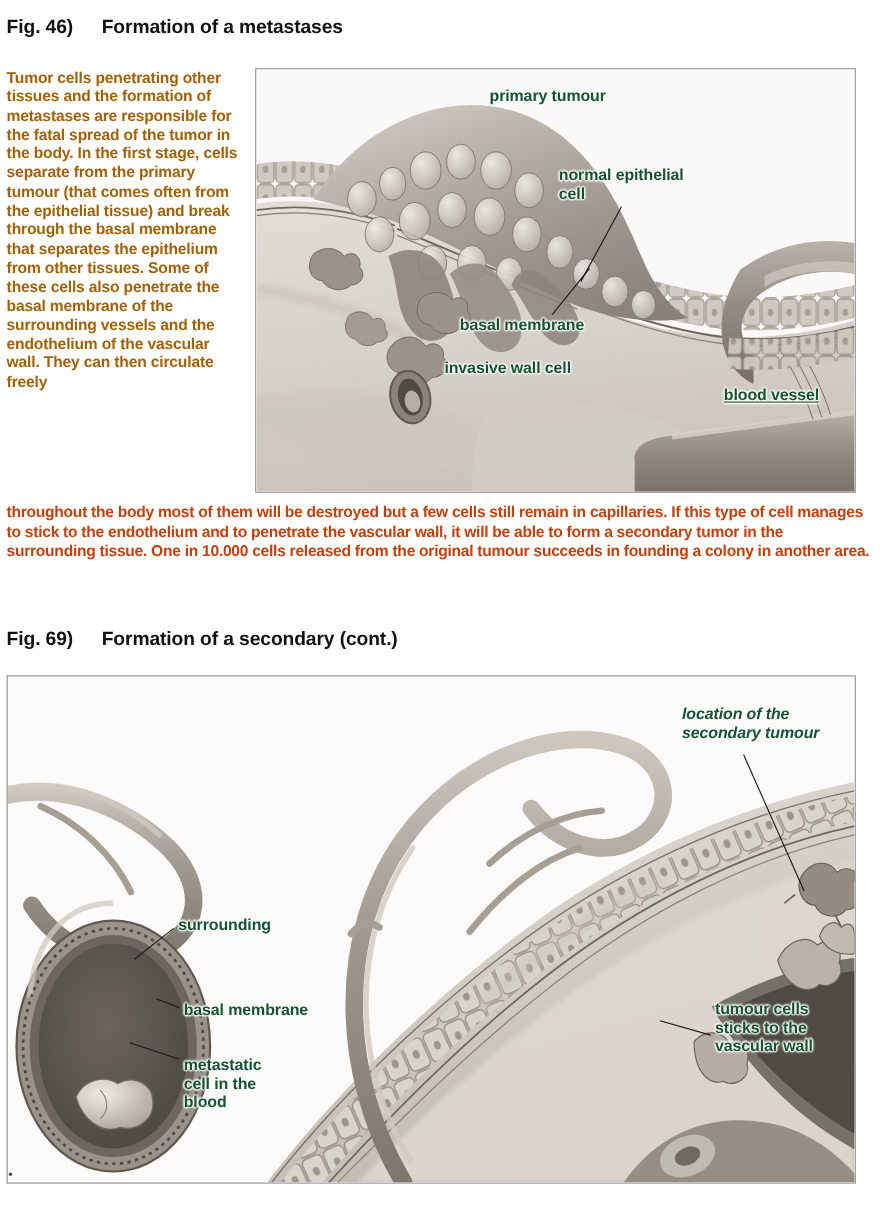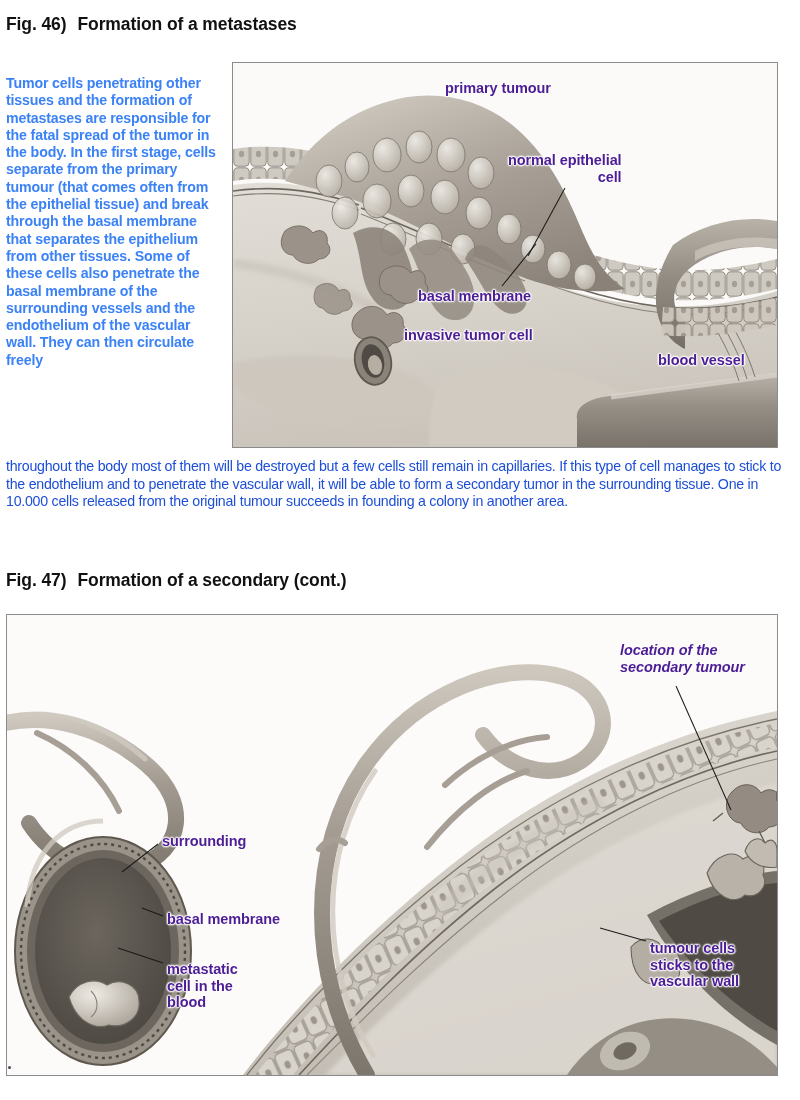--- a/index.html
+++ b/index.html
@@ -18,93 +18,92 @@
 
   
   .fig-heading {
     position: absolute;
     font-weight: bold;
     font-size: 17.5px;
     letter-spacing: -0.1px;
     color: #111;
     white-space: nowrap;
   }
-  .fig-heading .fignum { margin-right: 11px; }
+  .fig-heading .fignum { margin-right: 26px; }
 
   #fig46-heading { left: 6px; top: 14px; }
   #fig47-heading { left: 6px; top: 570px; }
 
   
   #fig46-body-column {
     position: absolute;
     left: 6px;
     top: 63px;
     width: 216px;
     font-weight: bold;
     font-size: 14.2px;
     line-height: 17.3px;
-    color: #3b82f6;
+    color: #a16207;
     letter-spacing: -0.15px;
-    margin-top: 12px;
   }
 
   
   #fig46-continued-paragraph {
     position: absolute;
     left: 6px;
     top: 458px;
     width: 790px;
-    font-weight: normal;
+    font-weight: bold;
     font-size: 14.2px;
     line-height: 17.6px;
-    color: #1d4ed8;
+    color: #c2410c;
     letter-spacing: -0.25px;
   }
 
   
   .figure-frame {
     position: absolute;
     border: 1.5px solid #8b8b8b;
     background: #fdfdfd;
     overflow: hidden;
   }
   #fig46-image { left: 232px; top: 62px; width: 544px; height: 384px; }
   #fig47-image { left: 6px; top: 614px; width: 770px; height: 460px; }
 
   .figure-frame svg { display: block; width: 100%; height: 100%; }
 
   
   .fig-label {
     position: absolute;
     font-weight: bold;
-    color: #4c1d95;
+    color: #14532d;
     line-height: 1.14;
     white-space: pre-line;
     letter-spacing: -0.1px;
     z-index: 6;
     text-shadow:
        0 0  2px #fff,  0 0 2px #fff,
        1px 0 2px #fff, -1px 0 2px #fff,
        0 1px 2px #fff, 0 -1px 2px #fff;
   }
   .fig-label.center { text-align: center; }
 
   
   #lbl-primary-tumour      { left: 445px; top: 80px;  font-size: 14.5px; }
-  #lbl-normal-epithelial   { left: 508px; top: 152px; font-size: 14.5px; text-align: right; }
+  #lbl-normal-epithelial   { left: 508px; top: 152px; font-size: 14.5px; text-align: left; }
   #lbl-basal-membrane-46   { left: 418px; top: 288px; font-size: 14.5px; }
   #lbl-invasive-tumor-cell { left: 404px; top: 327px; font-size: 14.5px; }
-  #lbl-blood-vessel        { left: 658px; top: 352px; font-size: 14.5px; }
+  #lbl-blood-vessel        { left: 658px; top: 352px; font-size: 14.5px; text-decoration: underline; }
 
   
   #lbl-location-secondary  { left: 620px; top: 642px; font-size: 14.5px; font-style: italic; }
   #lbl-endothelium         { left: 162px; top: 833px; font-size: 14.5px; }
   #lbl-basal-membrane-47   { left: 167px; top: 911px; font-size: 14.5px; }
   #lbl-metastatic-cell     { left: 167px; top: 961px; font-size: 14.5px; }
-  #lbl-tumour-cells-stick  { left: 650px; top: 940px; font-size: 14.5px; }
+  #lbl-tumour-cells-stick  { left: 650px; top: 910px; font-size: 14.5px; }
 
   
   .leader-svg {
     position: absolute;
     left: 0; top: 0;
     width: 800px; height: 1100px;
     pointer-events: none;
     z-index: 7;
   }
   .leader-svg line { stroke: #1b1b1b; stroke-width: 1.05; }
@@ -256,27 +255,27 @@
     </g>
 
     <rect x="0" y="0" width="544" height="384" fill="none"></rect>
   </svg>
 </div>
 
 <div class="fig-label" id="lbl-primary-tumour">primary tumour</div>
 <div class="fig-label center" id="lbl-normal-epithelial">normal epithelial
 cell</div>
 <div class="fig-label" id="lbl-basal-membrane-46">basal membrane</div>
-<div class="fig-label" id="lbl-invasive-tumor-cell">invasive tumor cell</div>
+<div class="fig-label" id="lbl-invasive-tumor-cell">invasive wall cell</div>
 <div class="fig-label" id="lbl-blood-vessel">blood vessel</div>
 
 <div id="fig46-continued-paragraph">throughout the body most of them will be destroyed but a few cells still remain in capillaries. If this type of cell manages to stick to the endothelium and to penetrate the vascular wall, it will be able to form a secondary tumor in the surrounding tissue. One in 10.000 cells released from the original tumour succeeds in founding a colony in another area.</div>
 
 <div class="fig-heading" id="fig47-heading">
-  <span class="fignum">Fig. 47)</span><span>Formation of a secondary (cont.)</span>
+  <span class="fignum">Fig. 69)</span><span>Formation of a secondary (cont.)</span>
 </div>
 
 <div class="figure-frame" id="fig47-image">
   <svg viewBox="0 0 770 460" preserveAspectRatio="none">
     <defs>
       <linearGradient id="g47tube" x1="0" y1="0" x2="0" y2="1">
         <stop offset="0%" stop-color="#cdc7be"></stop>
         <stop offset="40%" stop-color="#a49c92"></stop>
         <stop offset="100%" stop-color="#7d766c"></stop>
       </linearGradient>

